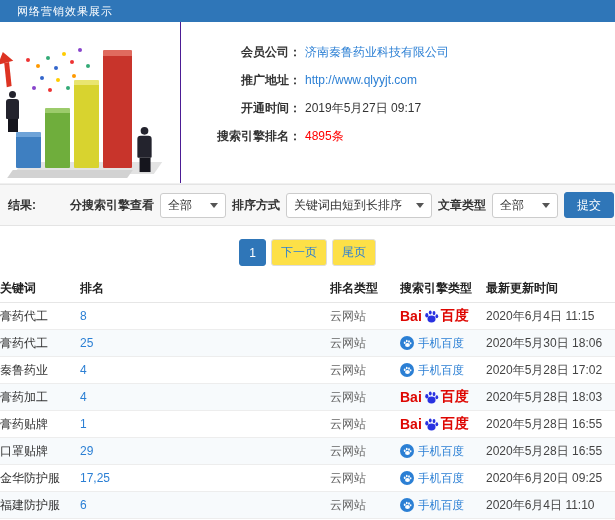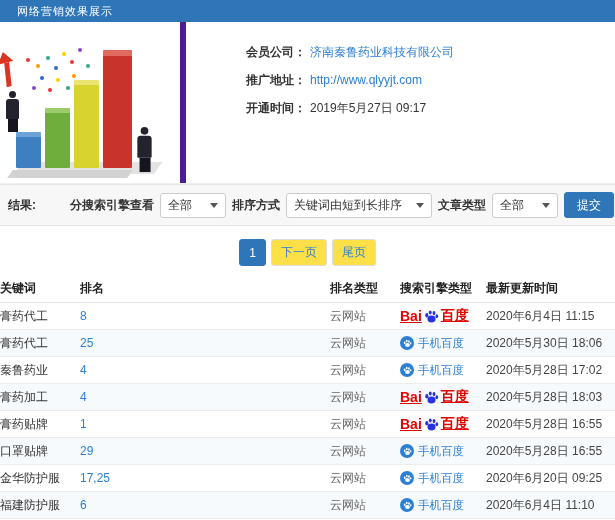--- a/index.html
+++ b/index.html
@@ -36,21 +36,21 @@
   .figure .head{width:7px;height:7px;border-radius:50%;background:#23232d;margin:0 auto;}
   .figure .body{width:13px;height:20px;background:#23232d;border-radius:3px 3px 1px 1px;margin:1px auto 0;}
   .figure .legs{width:10px;height:13px;background:#15151d;margin:0 auto;}
   .fig-left{left:6px;bottom:50px;}
   .fig-right{left:138px;bottom:12px;transform:scale(1.1);}
   .arrow{position:absolute;left:4px;bottom:96px;transform:rotate(-14deg);}
   .arrow .head{width:0;height:0;border-left:8px solid transparent;border-right:8px solid transparent;
     border-bottom:11px solid #d32;margin-left:-5px;}
   .arrow .stem{width:5px;height:24px;background:#d32;transform:skewX(-8deg);}
 
-  .info{flex:1;padding:16px 4px 0 0;border-left:6px solid #4c1d95;}
+  .info{flex:1;padding:16px 4px 0 0;border-left:1px solid #4c1d95;}
   .info-row{height:28px;display:flex;align-items:center;font-size:12px;}
   .info-row .lbl{display:inline-block;width:120px;text-align:right;font-weight:bold;color:#333;}
   .info-row .val{margin-left:4px;}
   .val.link{color:var(--link);text-decoration:none;cursor:pointer;}
   .val.plain{color:#333;}
   .val.hl{color:var(--hl);}
 
   
   .filterbar{height:42px;background:#f7f7f7;border-top:1px solid #e4e4e4;border-bottom:1px solid #e4e4e4;
     display:flex;align-items:center;justify-content:space-between;padding:0 1px 0 8px;font-size:12px;}
@@ -78,21 +78,21 @@
   .table{margin-top:9px;font-size:12px;}
   .thead,.trow{display:grid;grid-template-columns:80px 250px 70px 86px 1fr;align-items:center;
     padding-left:0;}
   .thead{height:28px;font-weight:bold;color:#222;border-bottom:1px solid #e6e6e6;}
   .trow{height:27px;border-bottom:1px solid #ededed;}
   .trow:nth-child(even){background:#f7fafc;}
   .cell{overflow:hidden;white-space:nowrap;}
   .c-rank{color:var(--link);cursor:pointer;}
   .c-type{color:#666;}
   .c-time{font-size:12px;color:#444;}
-  .baidu-logo{display:inline-flex;align-items:center;gap:1px;font-weight:bold;font-size:14px;color:#de0702;text-decoration:underline;}
+  .baidu-logo{display:inline-flex;align-items:center;gap:1px;font-weight:bold;font-size:14px;color:#de0702;}
   .baidu-logo svg{margin:0 1px;}
   .mobile-baidu{display:inline-flex;align-items:center;gap:4px;color:var(--link);font-size:11.5px;}
   .m-icon{width:14px;height:14px;border-radius:50%;background:var(--link);display:inline-flex;
     align-items:center;justify-content:center;flex:0 0 14px;}
 </style>
 </head>
 <body>
 
 <div class="page">
 
@@ -130,20 +130,24 @@
         <a class="val link">济南秦鲁药业科技有限公司</a>
       </div>
       <div class="info-row">
         <span class="lbl">推广地址：</span>
         <a class="val link">http://www.qlyyjt.com</a>
       </div>
       <div class="info-row">
         <span class="lbl">开通时间：</span>
         <span class="val plain">2019年5月27日 09:17</span>
       </div>
+      <div class="info-row">
+        <span class="lbl">搜索引擎排名：</span>
+        <span class="val hl">4895条</span>
+      </div>
     </div>
   </div>
 
   <div class="filterbar">
     <span class="result-lbl">结果:</span>
     <div class="controls">
       <span class="flbl">分搜索引擎查看</span>
       <div class="select sel-engine">
         <span>全部</span>
         <span class="chev"></span>

